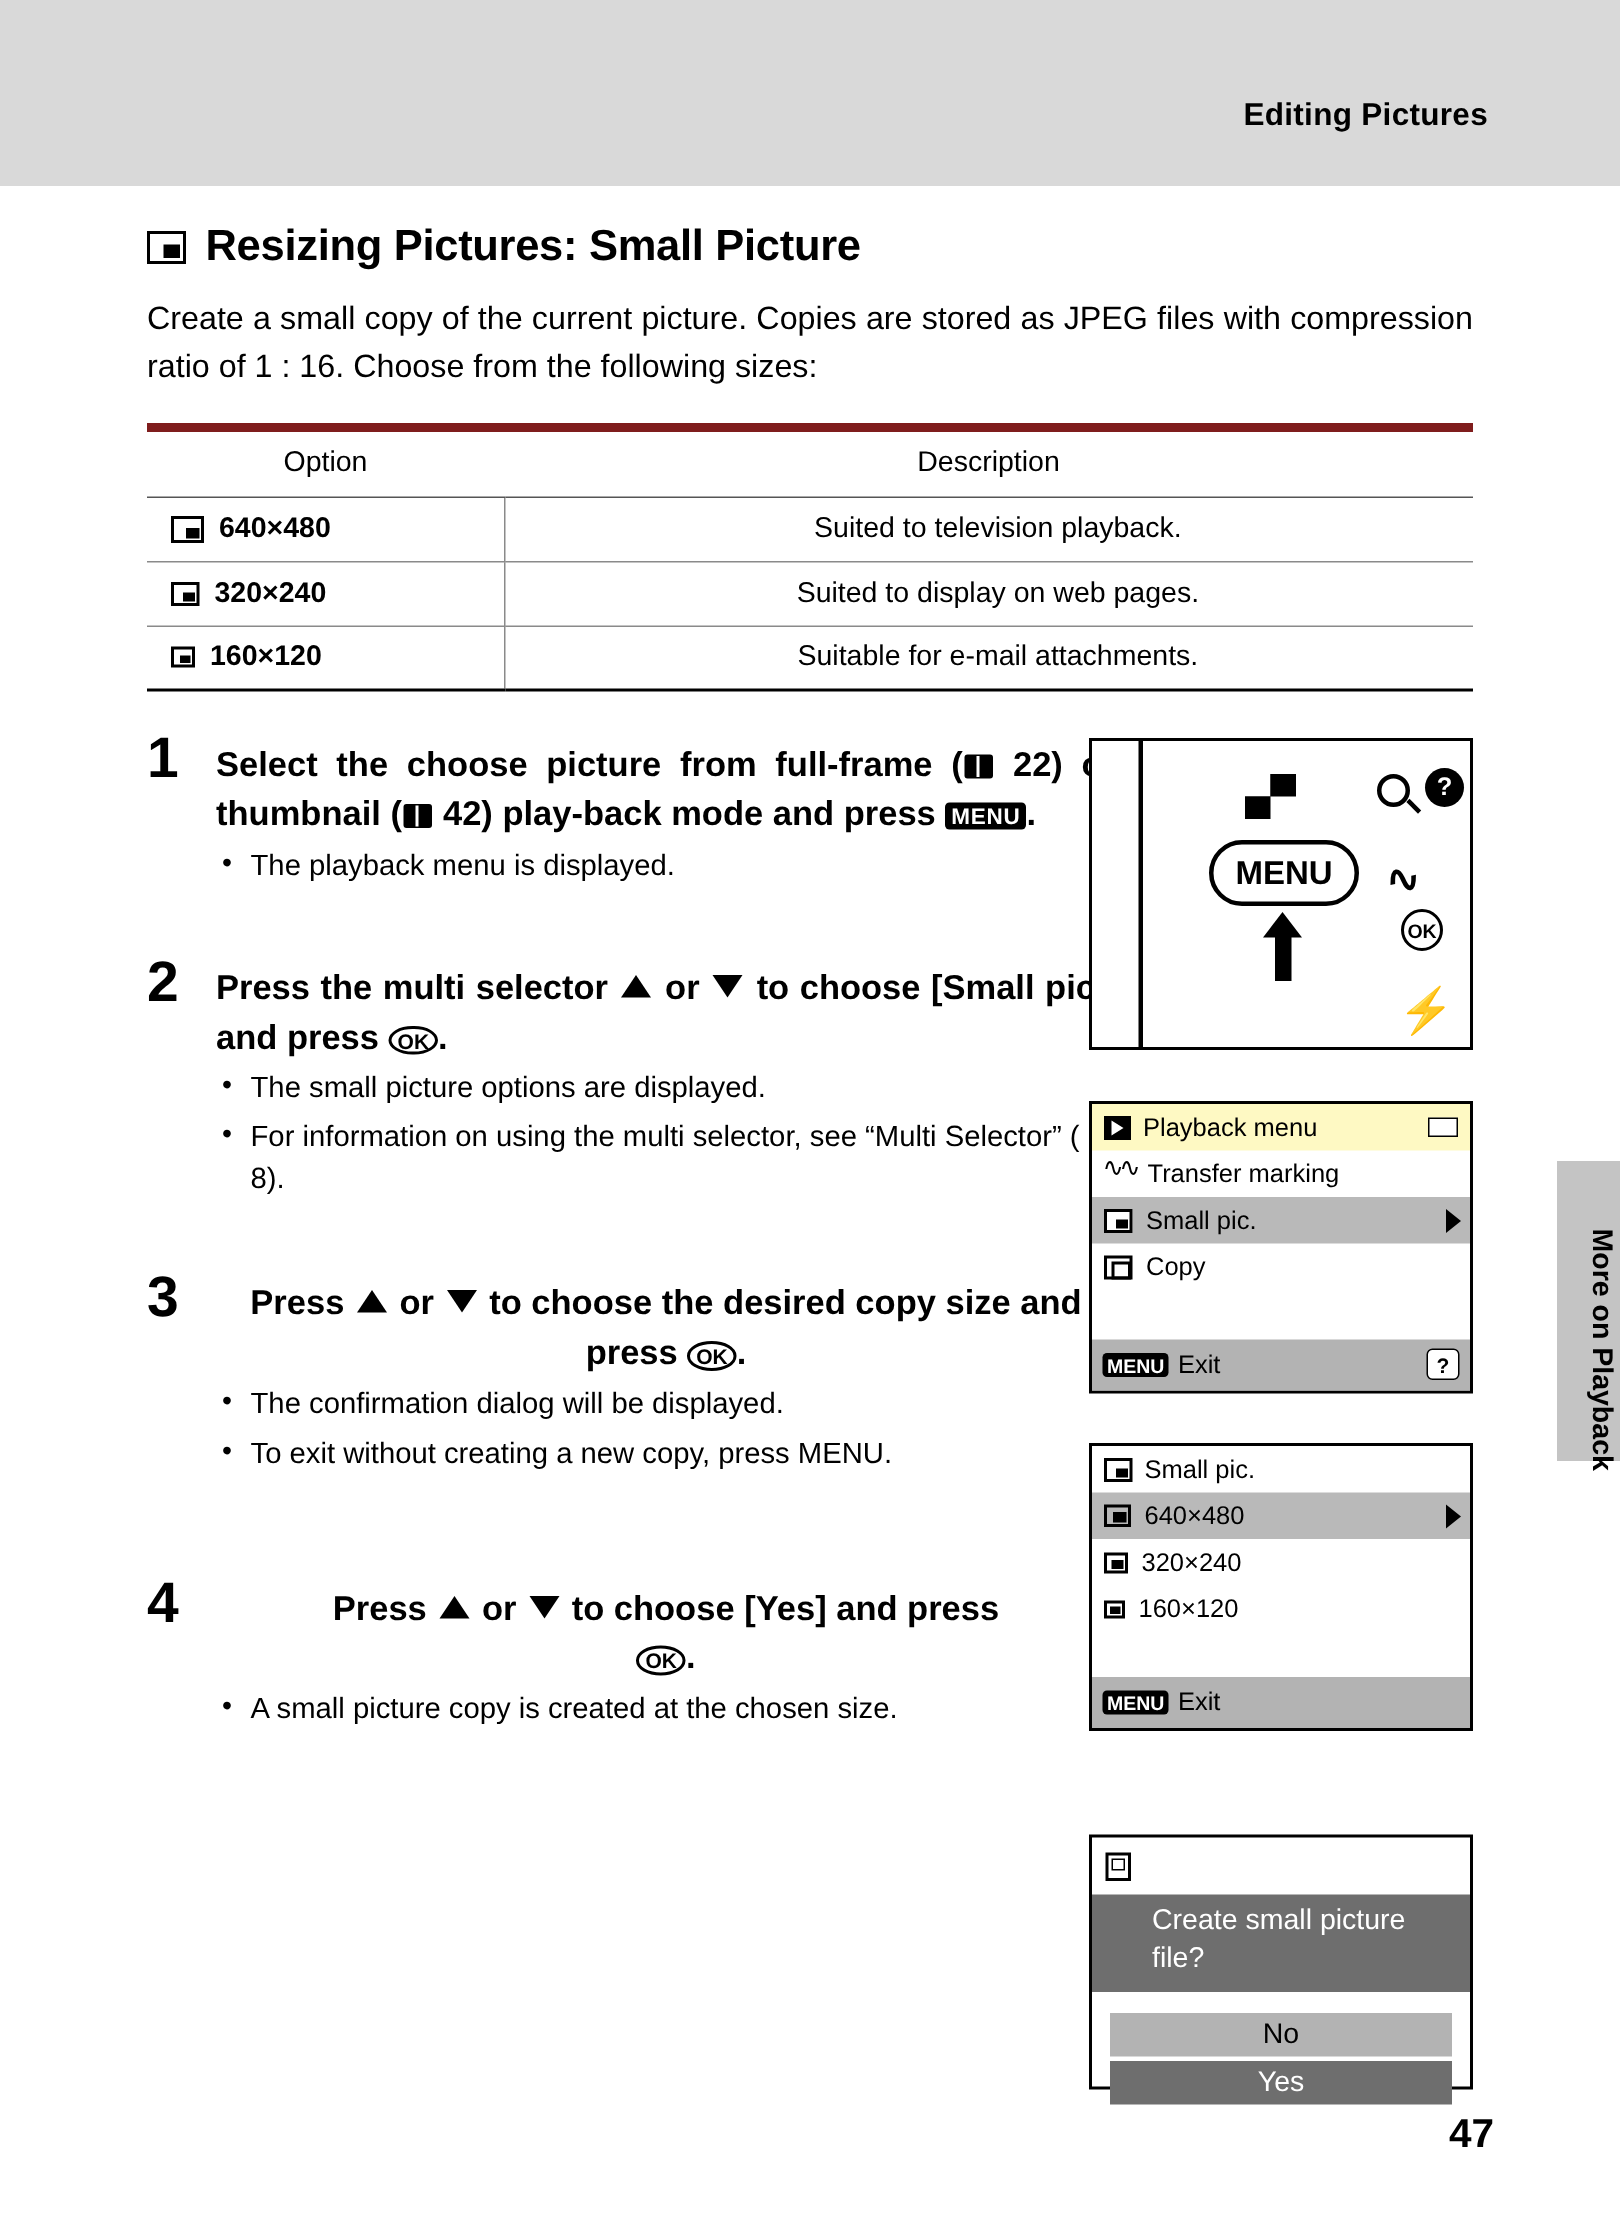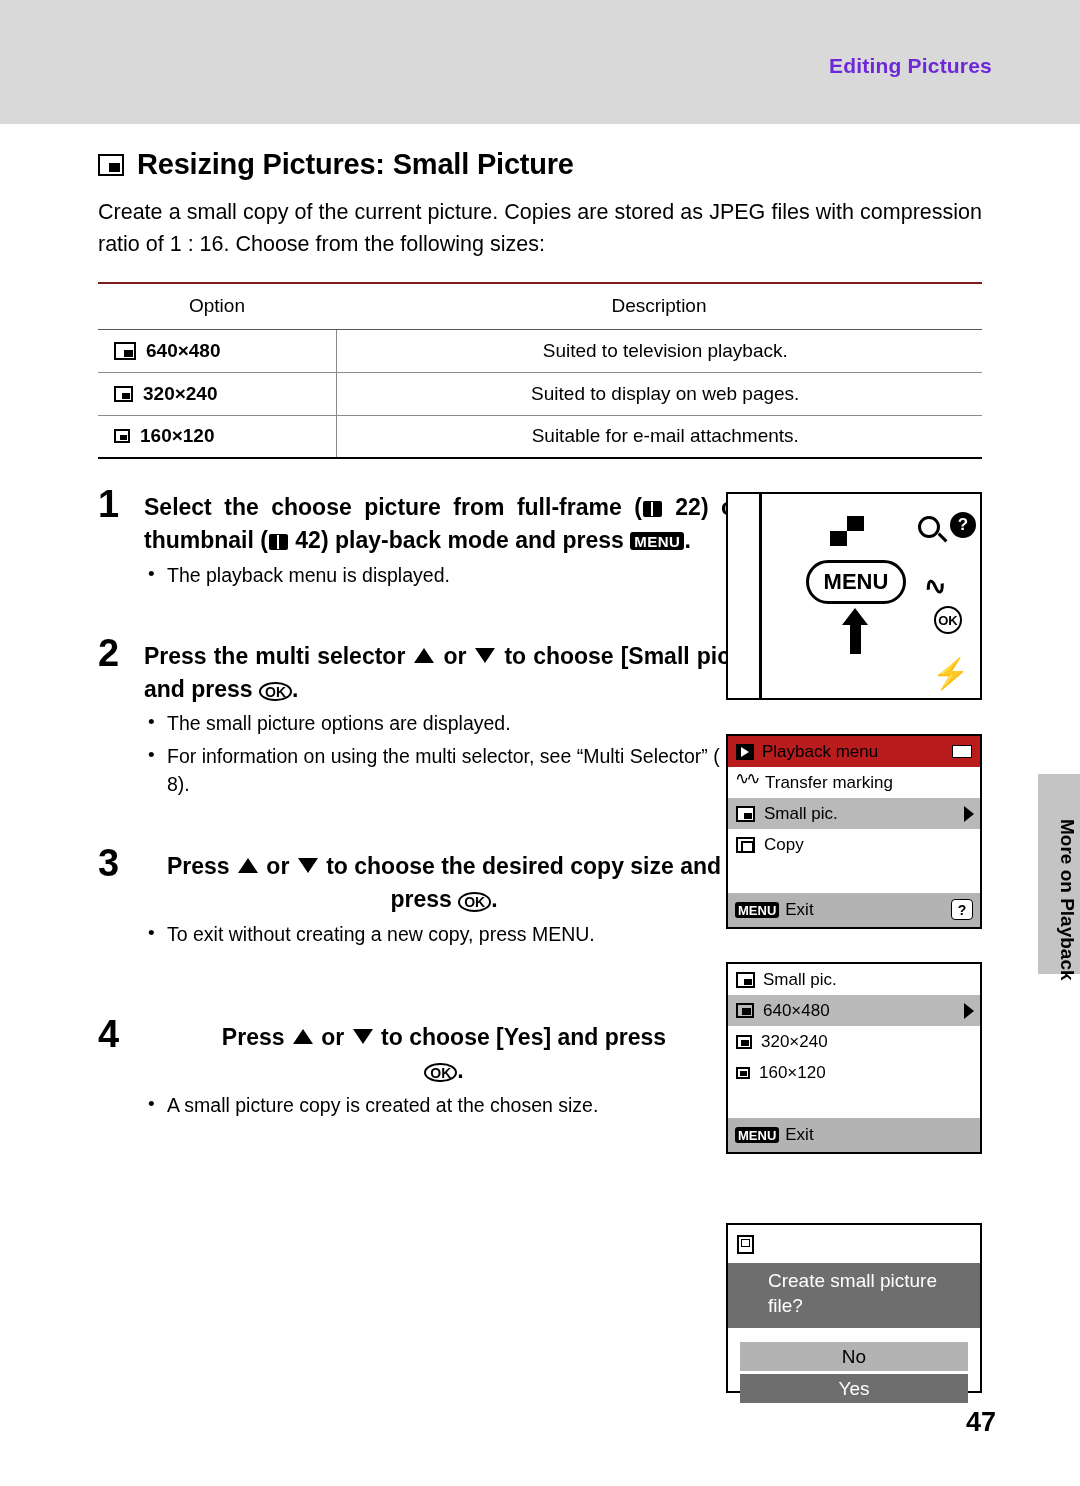--- a/index.html
+++ b/index.html
@@ -16,25 +16,25 @@
 
   
   .header-band {
     position: absolute;
     left: 0; top: 0;
     width: 1080px; height: 124px;
     background: #d9d9d9;
   }
   .header-title {
     position: absolute;
-    right: 88px; top: 66px;
+    right: 88px; top: 77px;
     transform: translateY(-50%);
     font-size: 21px;
     font-weight: bold;
-    color: #6d28d9;
+    color: #000000;
     letter-spacing: 0.2px;
   }
 
   
   .page {
     position: absolute;
     left: 0; top: 124px;
     width: 1080px;
     height: 1362px;
     background: #ffffff;
@@ -87,21 +87,21 @@
   table.opt {
     margin-top: 22px;
     width: 884px;
     border-collapse: collapse;
     font-size: 18px;
   }
   table.opt th, table.opt td {
     padding: 0;
   }
   table.opt thead th {
-    border-top: 2px solid #7f1d1d;
+    border-top: 6px solid #7f1d1d;
     border-bottom: 1px solid #555;
     height: 46px;
     font-weight: normal;
     font-size: 19px;
   }
   table.opt thead th.c1 { width: 238px; }
   table.opt tbody td {
     border-bottom: 1px solid #8a8a8a;
     height: 43px;
     vertical-align: middle;
@@ -313,21 +313,21 @@
 
   
   .lcd {
     border: 2px solid #000;
     background: #fff;
     position: absolute;
     font-size: 17px;
   }
   .lcd-title {
     height: 31px;
-    background: #b91c1c;
+    background: #fef9c3;
     display: flex; align-items: center;
     padding-left: 8px;
     gap: 8px;
     font-size: 17px;
     position: relative;
   }
   .lcd-title .bars {
     position: absolute; right: 8px; top: 9px;
     width: 20px; height: 13px;
     background: #fff;
@@ -580,20 +580,21 @@
           <div class="bullet">For information on using the multi selector, see “Multi Selector” ( 8).</div>
         </div>
       </div>
     </div>
 
     <div class="step" style="margin-top:52px">
       <div class="num">3</div>
       <div class="body">
         <div class="lead nojust"><span>Press </span><span class="tri-up"></span> <span>or</span> <span class="tri-dn"></span><span> to choose the desired copy size and press </span><span class="okglyph">OK</span><span>.</span></div>
         <div class="bullets">
+          <div class="bullet">The confirmation dialog will be displayed.</div>
           <div class="bullet">To exit without creating a new copy, press MENU.</div>
         </div>
       </div>
     </div>
 
     <div class="step" style="margin-top:72px">
       <div class="num">4</div>
       <div class="body">
         <div class="lead nojust"><span>Press </span><span class="tri-up"></span> <span>or</span> <span class="tri-dn"></span><span> to choose [Yes] and press </span><br><span class="okglyph">OK</span><span>.</span></div>
         <div class="bullets">

